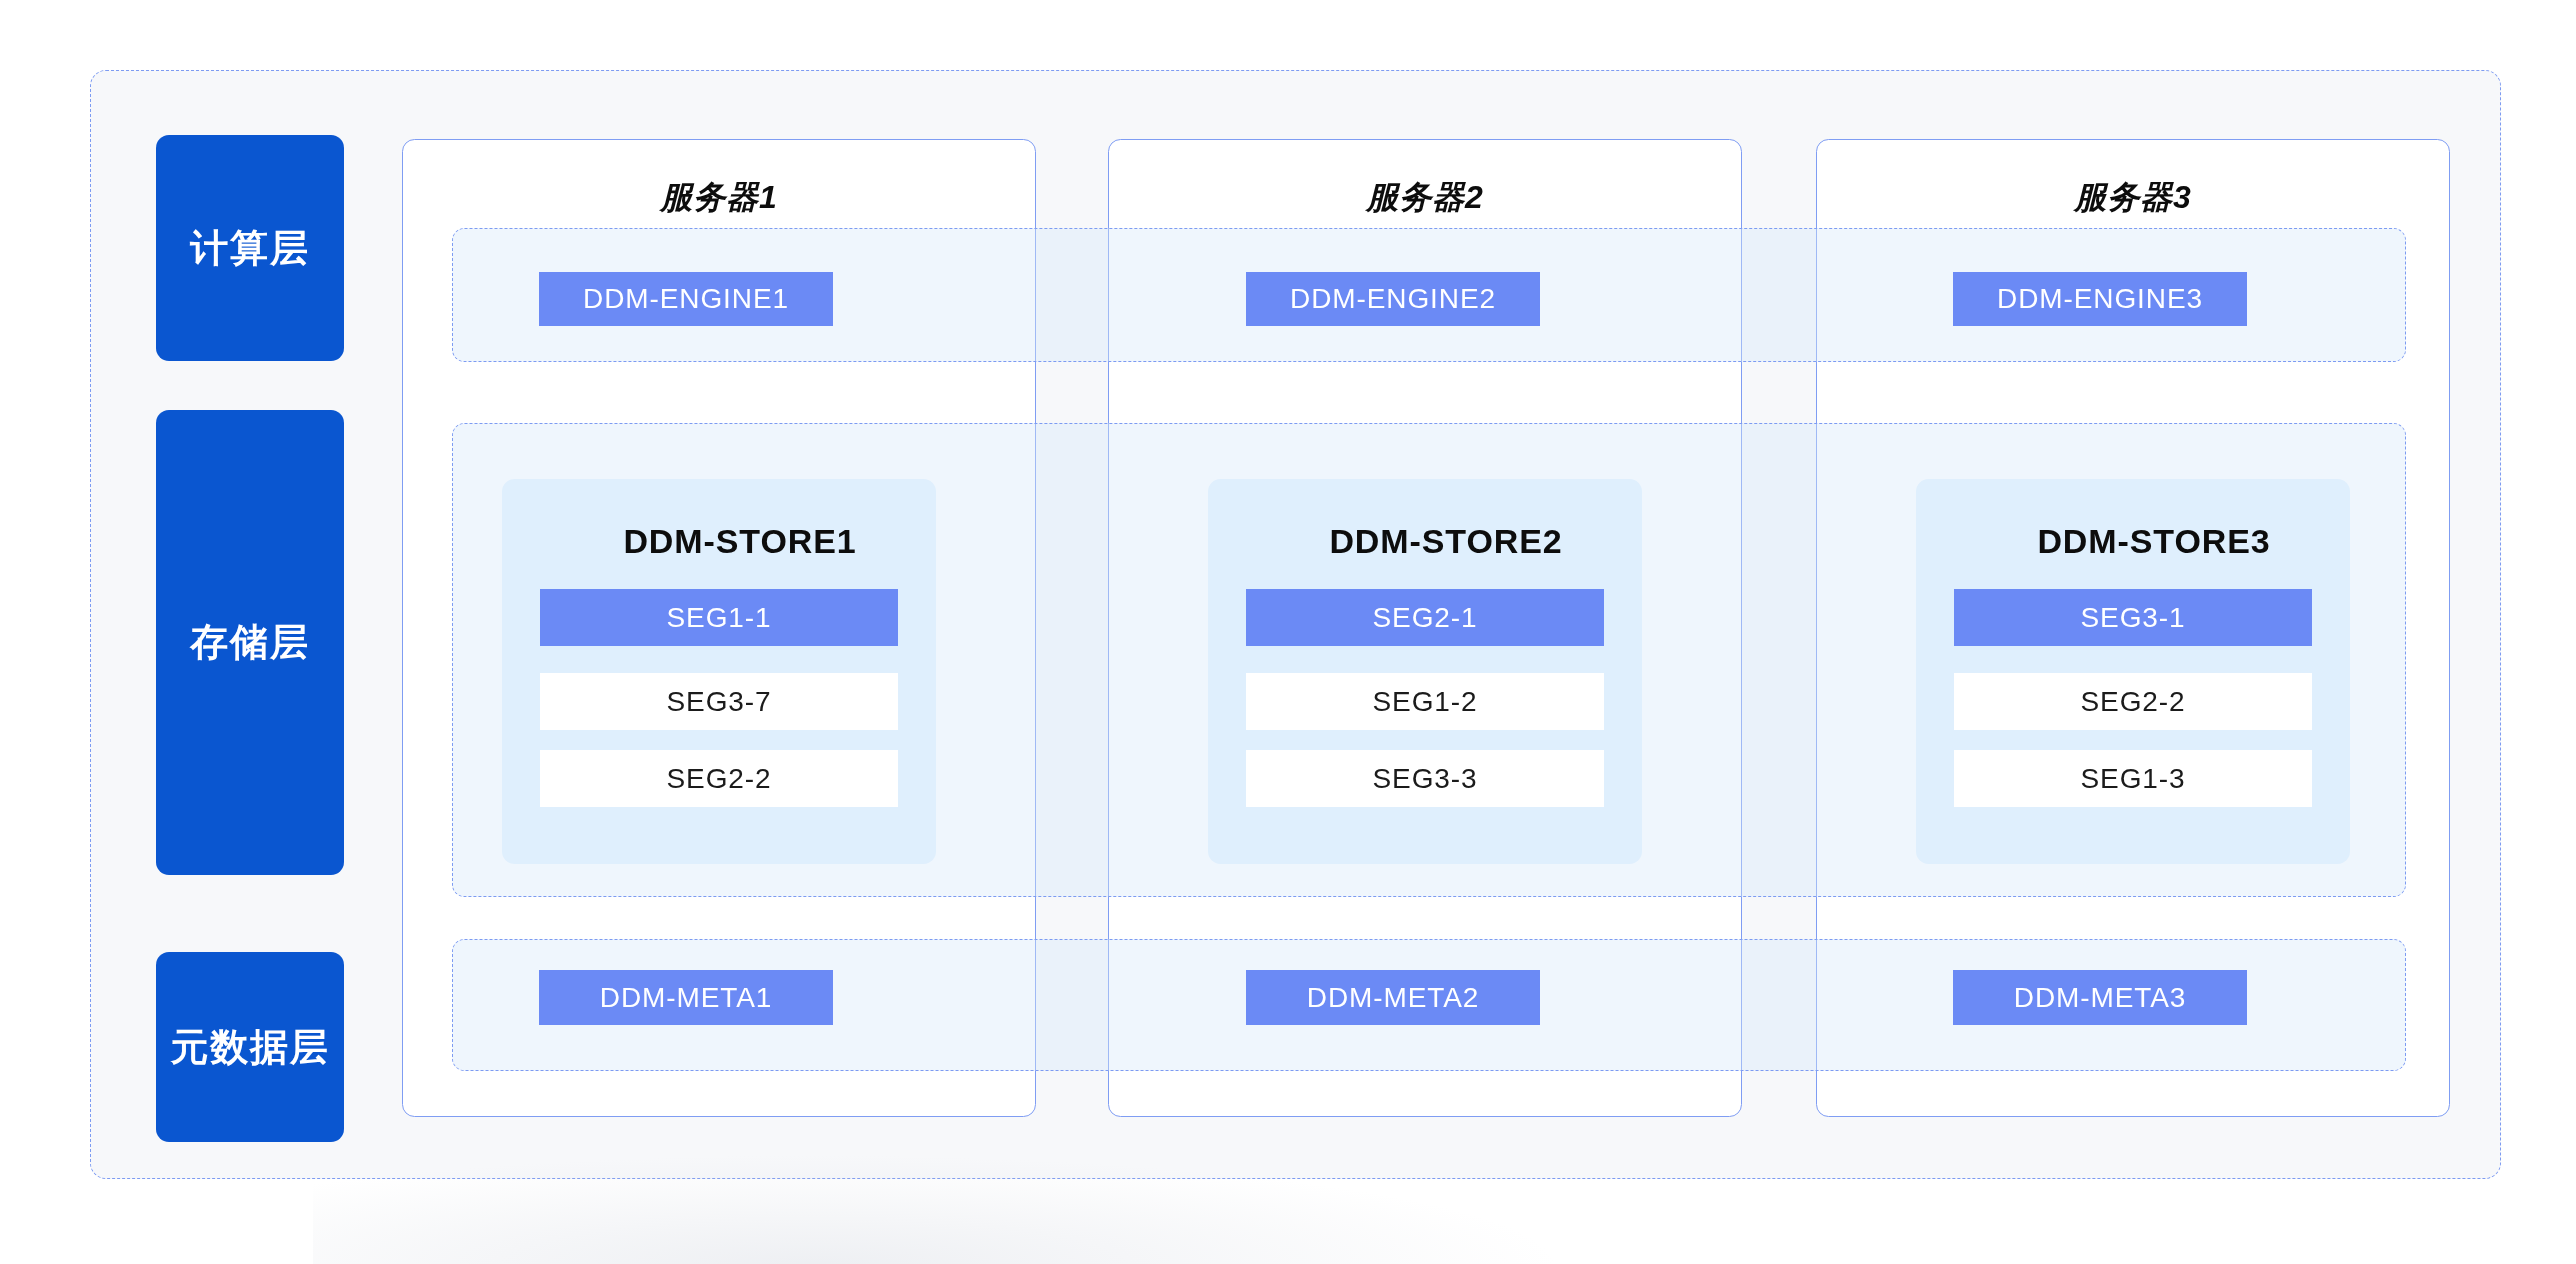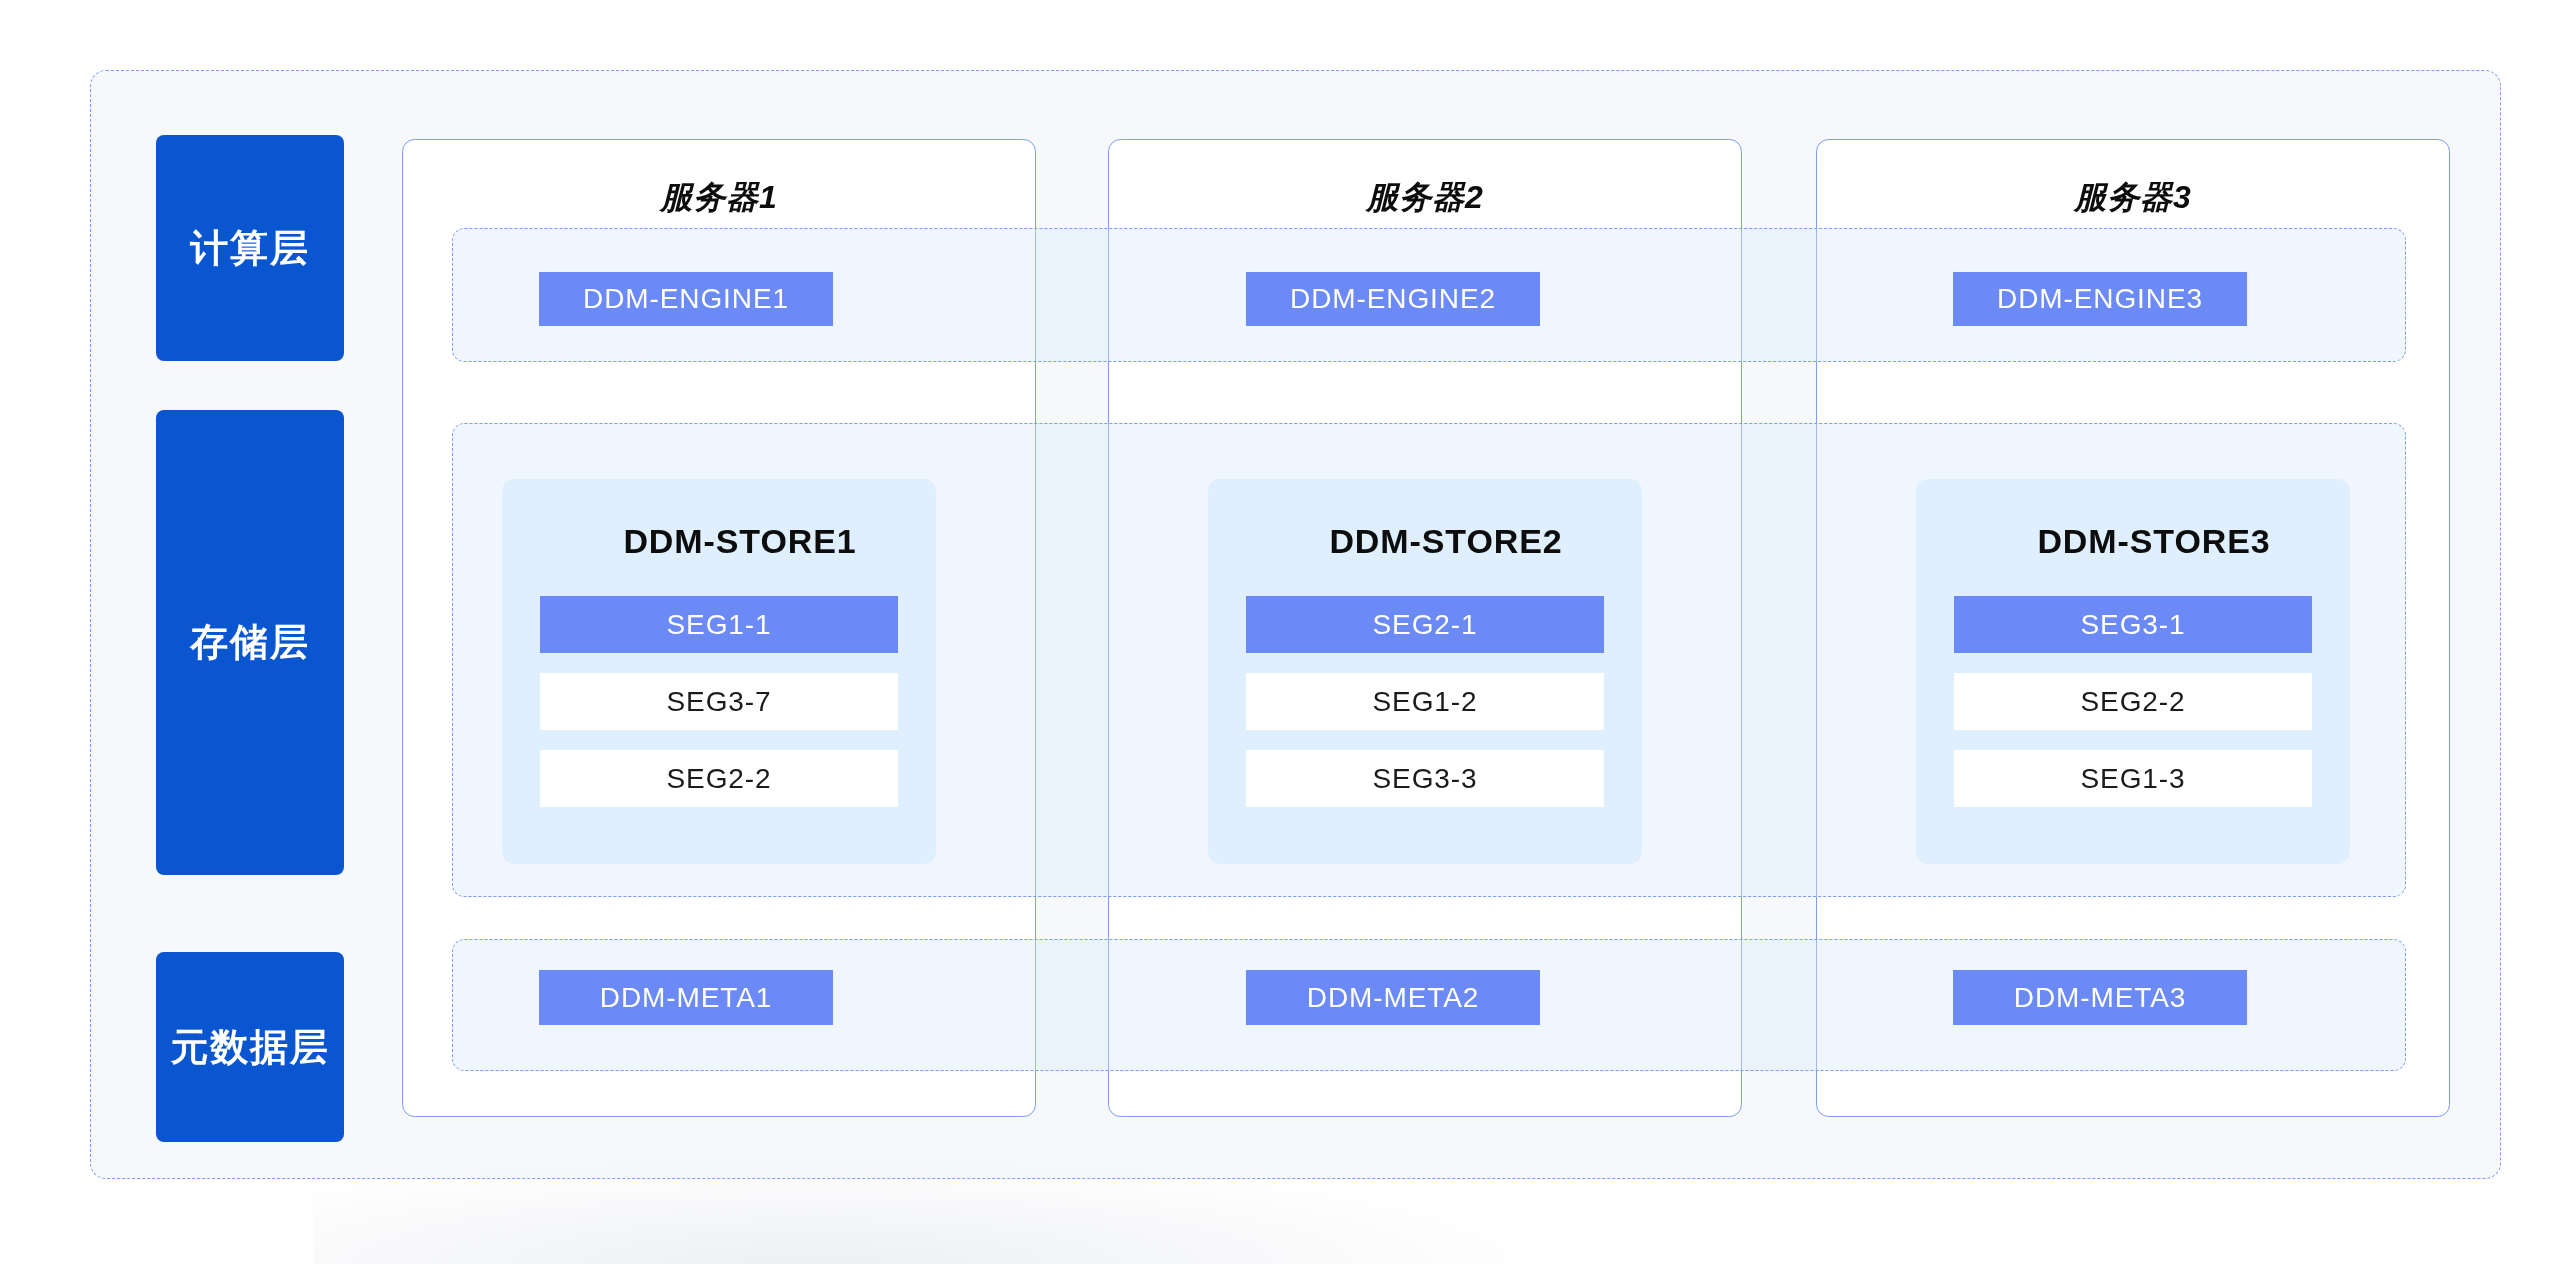--- a/index.html
+++ b/index.html
@@ -15,21 +15,21 @@
   
   .outer{
     left:90px;top:70px;width:2411px;height:1109px;
     background:#f7f8fa;
     border:1.8px dashed #7d9bf2;border-radius:16px;
   }
 
   
   .layer-label{
     left:156px;width:188px;
-    background:#0a56d0;border-radius:8px;
+    background:#0a56d0;border-radius:13px;
     display:flex;align-items:center;justify-content:center;
     color:#ffffff;font-size:38px;font-weight:700;letter-spacing:1.8px;
   }
   .layer-compute{top:135px;height:226px;}
   .layer-storage{top:410px;height:465px;}
   .layer-meta{top:952px;height:190px;}
 
   
   .server{
     top:139px;height:978px;width:634px;
@@ -73,21 +73,21 @@
     margin-top:43px;text-align:center;
     font-size:34px;font-weight:700;color:#0d0d0d;letter-spacing:0.9px;padding-left:42px;
   }
   .seg-row{
     left:38px;width:358px;height:57px;
     display:flex;align-items:center;justify-content:center;
     font-size:28px;letter-spacing:0.9px;
     background:#ffffff;color:#1b1b1b;
   }
   .seg-row.primary{background:#6b8af5;color:#ffffff;}
-  .seg-r1{top:117px;} .seg-r2{top:194px;} .seg-r3{top:271px;}
+  .seg-r1{top:110px;} .seg-r2{top:194px;} .seg-r3{top:271px;}
 
   
   .bottom-glow{
     left:313px;top:1154px;width:1252px;height:111px;
     background:radial-gradient(ellipse at 40% 100%,rgba(205,210,220,0.35),rgba(255,255,255,0) 70%);
     pointer-events:none;
   }
 </style>
 </head>
 <body>

